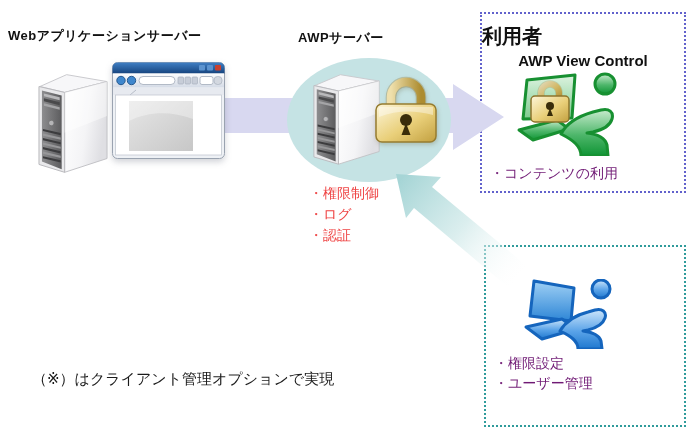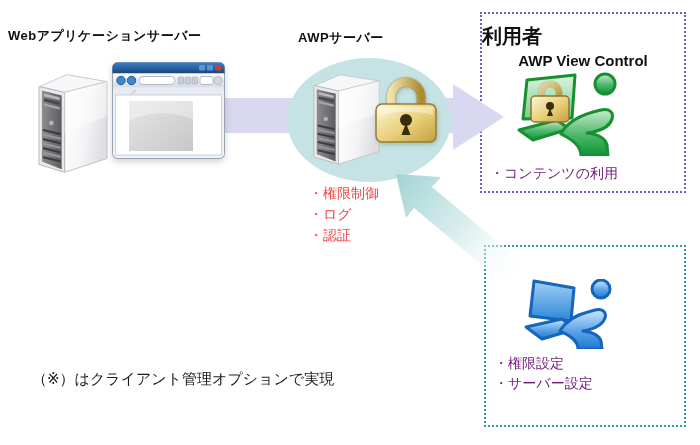--- a/index.html
+++ b/index.html
@@ -110,21 +110,21 @@
             <stop offset="1" stop-color="#1f78cf"></stop>
         </linearGradient>
       </defs>
       <polygon points="12,2 52,9 49,42 8,37" fill="url(#bScreen)" stroke="#1565bd" stroke-width="3" stroke-linejoin="round"></polygon>
       <polygon points="4,48 40,40 54,50 20,60" fill="url(#bBody)" stroke="#1565bd" stroke-width="3" stroke-linejoin="round"></polygon>
       <path d="M38,52 C44,42 54,36 66,33 L73,31 C80,29 85,33 83,39 C81,45 74,49 66,51 L61,52 C70,53 77,56 79,62 L80,70 L56,70 C56,62 49,57 38,52 Z" fill="url(#bBody)" stroke="#1565bd" stroke-width="3" stroke-linejoin="round"></path>
       <circle cx="79" cy="10" r="9" fill="url(#bBody)" stroke="#1565bd" stroke-width="3"></circle>
     </svg>
     <div class="box-items">
         <div class="box-item">・権限設定</div>
-        <div class="box-item">・サーバー設定</div>
+        <div class="box-item">・ユーザー管理</div>
       </div>
   </div>
 
   <svg class="overlay" width="700" height="445" viewBox="0 0 700 445">
     <defs>
       <linearGradient id="diagGrad" gradientUnits="userSpaceOnUse" x1="520" y1="278" x2="400" y2="180">
         <stop offset="0" stop-color="#ffffff" stop-opacity="0.05"></stop>
         <stop offset="0.5" stop-color="#d4ebeb" stop-opacity="0.85"></stop>
         <stop offset="1" stop-color="#a6d5d6"></stop>
       </linearGradient>

